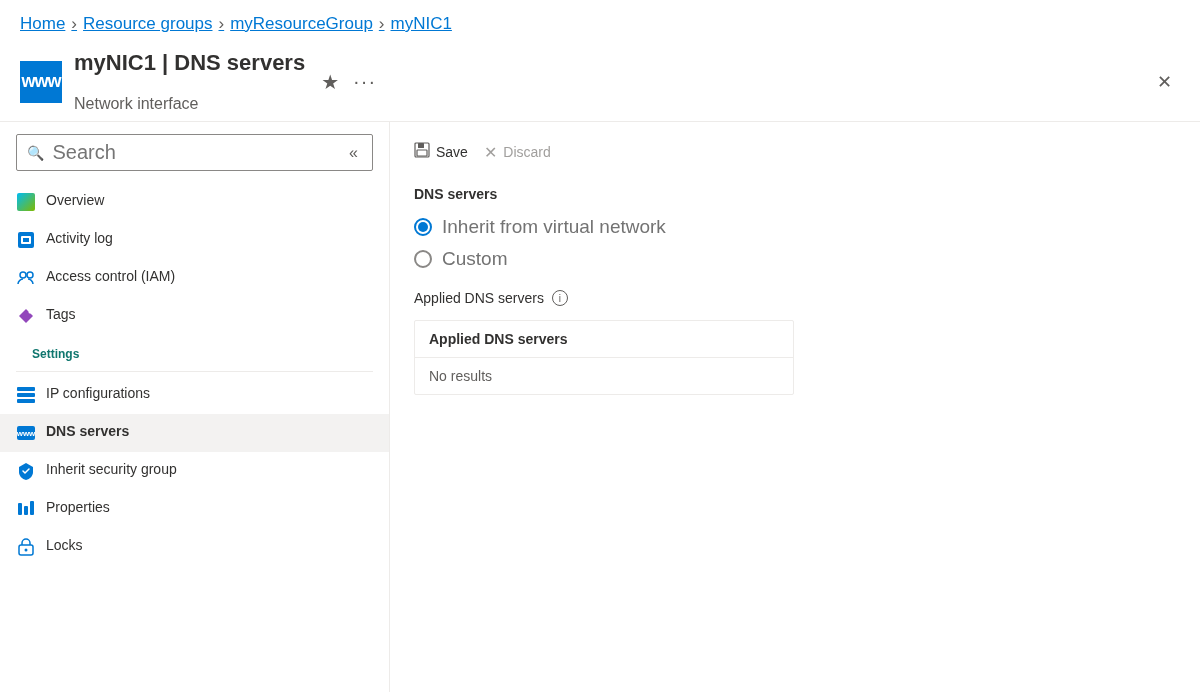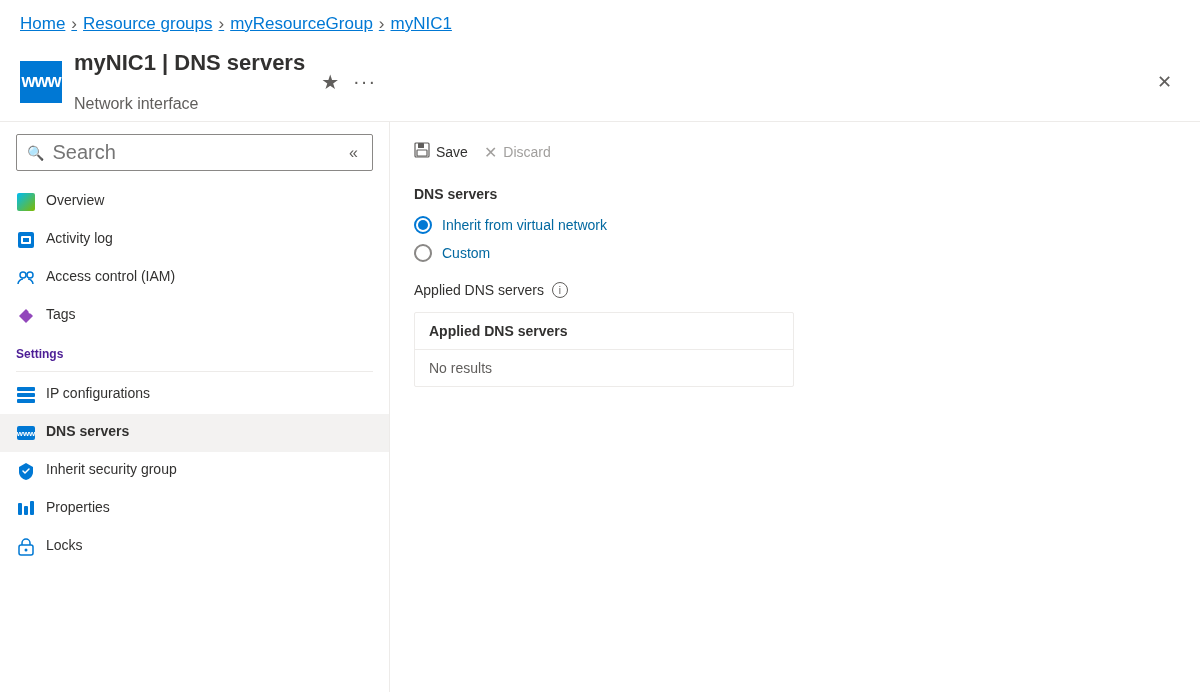--- a/index.html
+++ b/index.html
@@ -29,38 +29,38 @@
     .search-box { display: flex; align-items: center; border: 1px solid #8a8886; border-radius: 2px; padding: 6px 10px; gap: 8px; background: #fff; }
     .search-box input { border: none; outline: none; font-size: 20px; color: #323130; width: 100%; background: transparent; }
     .search-icon { color: #605e5c; font-size: 14px; }
     .collapse-btn { margin-left: auto; color: #605e5c; cursor: pointer; font-size: 16px; padding: 0 4px; }
 
     .sidebar-nav { padding: 0 0 8px 0; }
     .nav-item { display: flex; gap: 10px; padding: 9px 16px; cursor: pointer; color: #323130; font-size: 14px; }
     .nav-item.active { background: #f3f2f1; font-weight: 600; }
     .nav-icon { width: 20px; height: 20px; display: flex; align-items: center; justify-content: center; flex-shrink: 0; }
 
-    .section-label { font-size: 12px; font-weight: 700; color: #4c1d95; padding: 12px 16px 6px 16px; text-transform: none; }
+    .section-label { font-size: 12px; font-weight: 700; color: #0f766e; padding: 12px 16px 6px 32px; text-transform: none; }
     .divider { height: 1px; background: #edebe9; margin: 4px 16px; }
 
     
     .content { flex: 1; padding: 16px 24px; overflow-y: auto; }
     .toolbar { display: flex; align-items: center; gap: 16px; margin-bottom: 20px; }
     .toolbar-btn { display: flex; align-items: center; gap: 6px; color: #323130; cursor: pointer; font-size: 14px; background: none; border: none; padding: 4px 0; }
     .toolbar-btn.disabled { color: #a19f9d; cursor: not-allowed; }
     .toolbar-icon { font-size: 16px; }
 
     .section-title { font-size: 14px; font-weight: 600; color: #323130; margin-bottom: 14px; }
 
     .radio-group { margin-bottom: 20px; }
     .radio-option { display: flex; align-items: center; gap: 10px; margin-bottom: 10px; cursor: pointer; }
     .radio-circle { width: 18px; height: 18px; border-radius: 50%; border: 2px solid #0078d4; display: flex; align-items: center; justify-content: center; flex-shrink: 0; }
     .radio-circle.selected::after { content: ''; width: 10px; height: 10px; border-radius: 50%; background: #0078d4; }
     .radio-circle.unselected { border-color: #8a8886; }
-    .radio-label { font-size: 14px; color: #0369a1; }
+    .radio-label { font-size: 19px; color: #737373; }
 
     .applied-section { margin-top: 18px; }
     .applied-label { display: flex; align-items: center; gap: 8px; font-size: 14px; color: #323130; margin-bottom: 14px; }
     .info-icon { width: 16px; height: 16px; border-radius: 50%; border: 1.5px solid #605e5c; display: flex; align-items: center; justify-content: center; font-size: 10px; color: #605e5c; cursor: pointer; }
 
     .applied-table { border: 1px solid #edebe9; border-radius: 2px; }
     .table-header { padding: 10px 14px; font-size: 14px; font-weight: 700; color: #323130; border-bottom: 1px solid #edebe9; }
     .table-row { padding: 10px 14px; font-size: 14px; color: #605e5c; border-bottom: 1px solid #edebe9; }
     .table-row:last-child { border-bottom: none; }
   </style>

